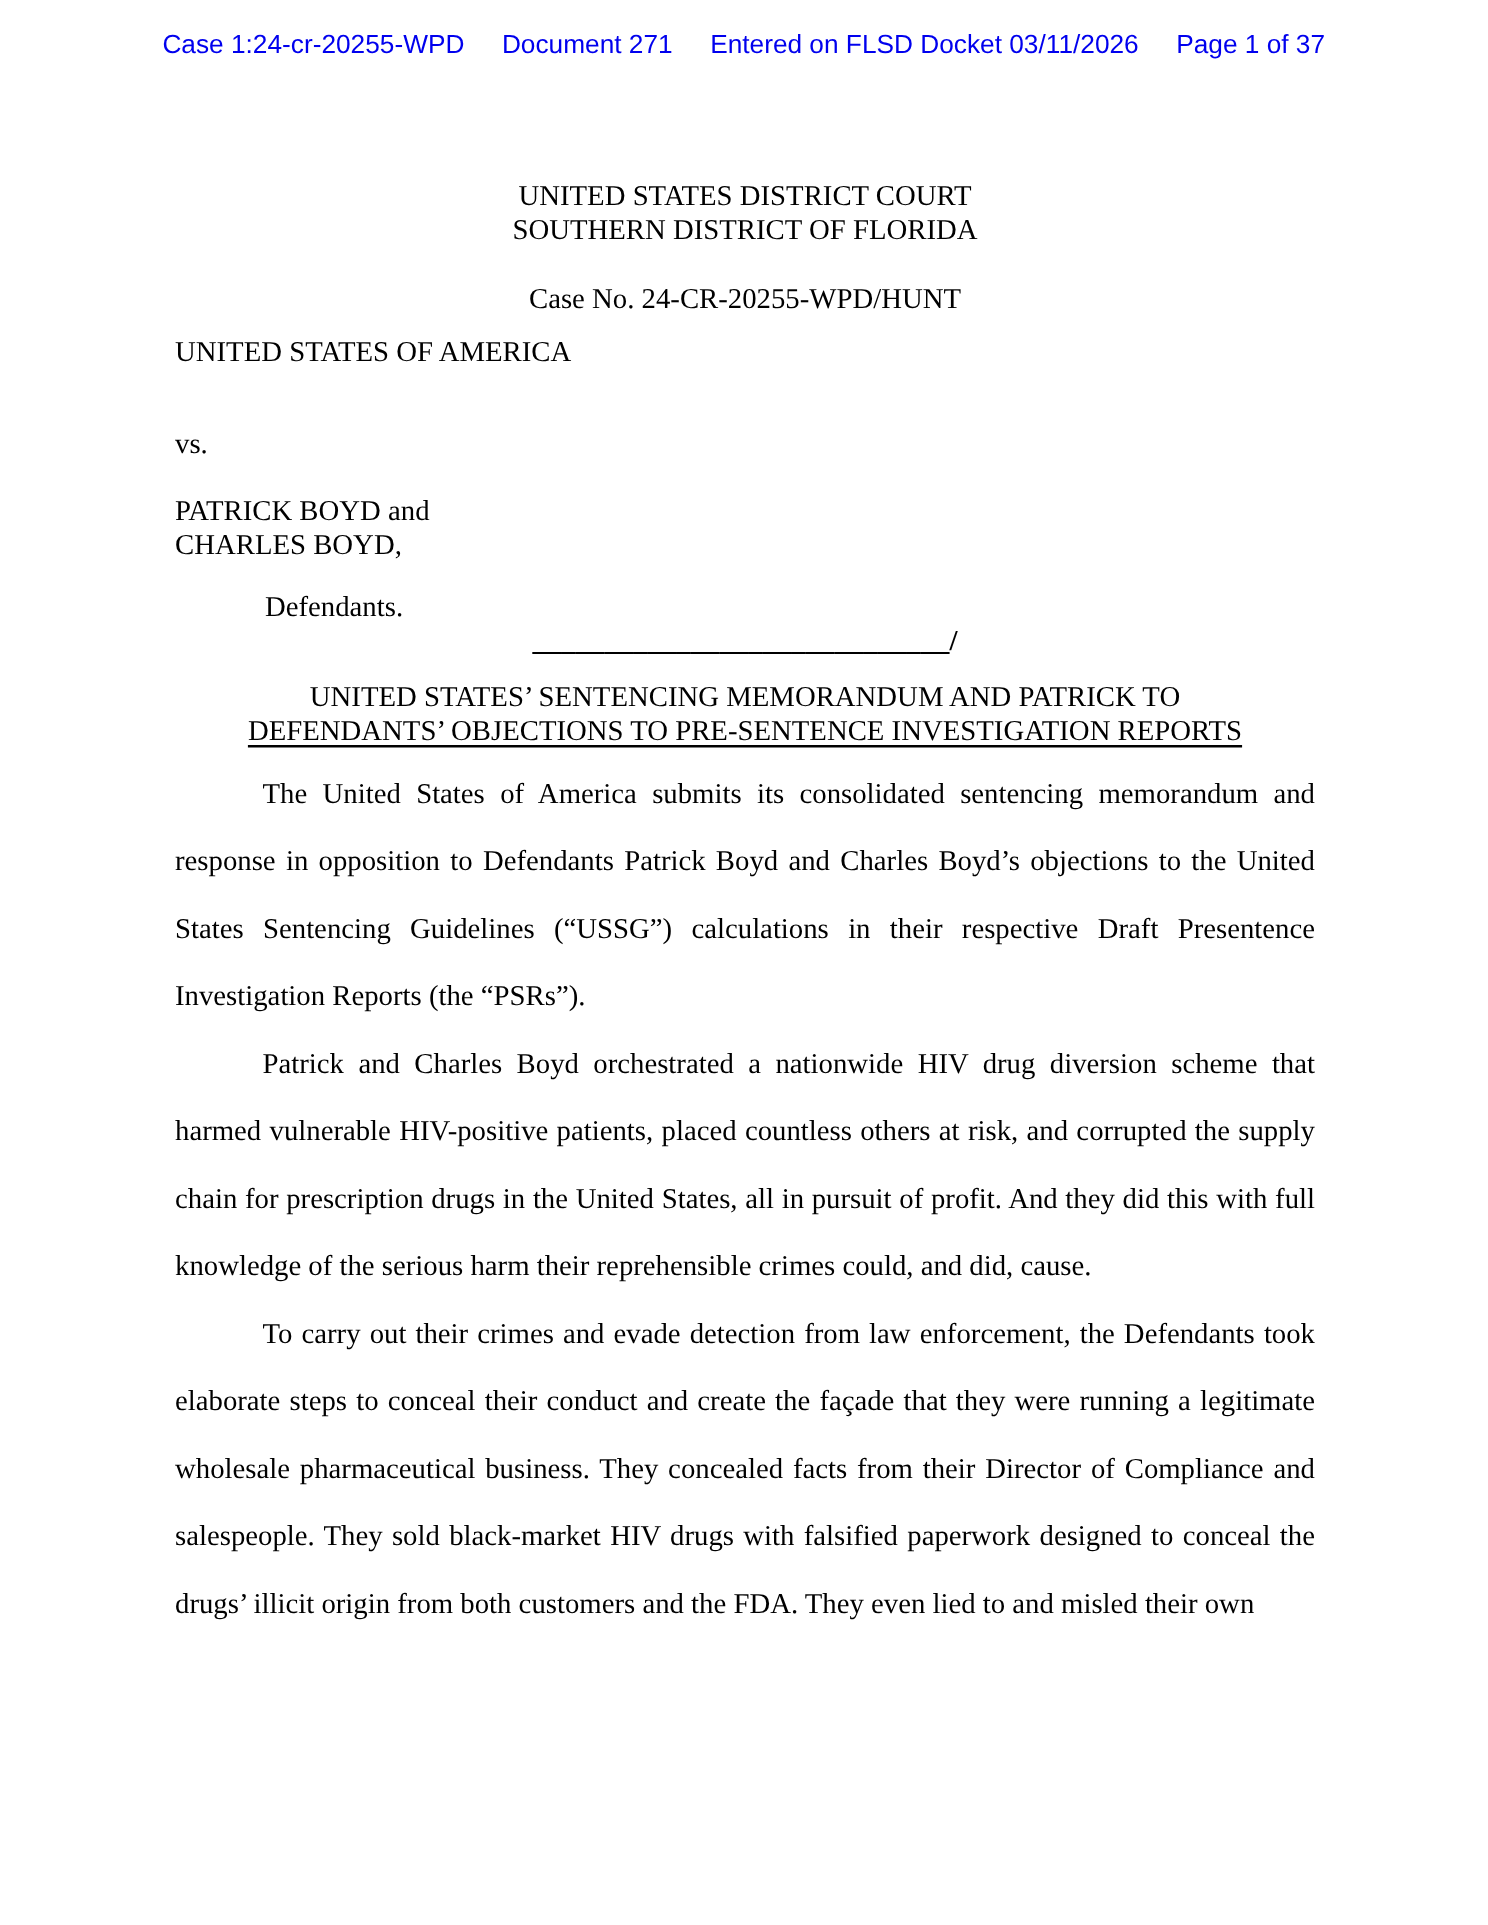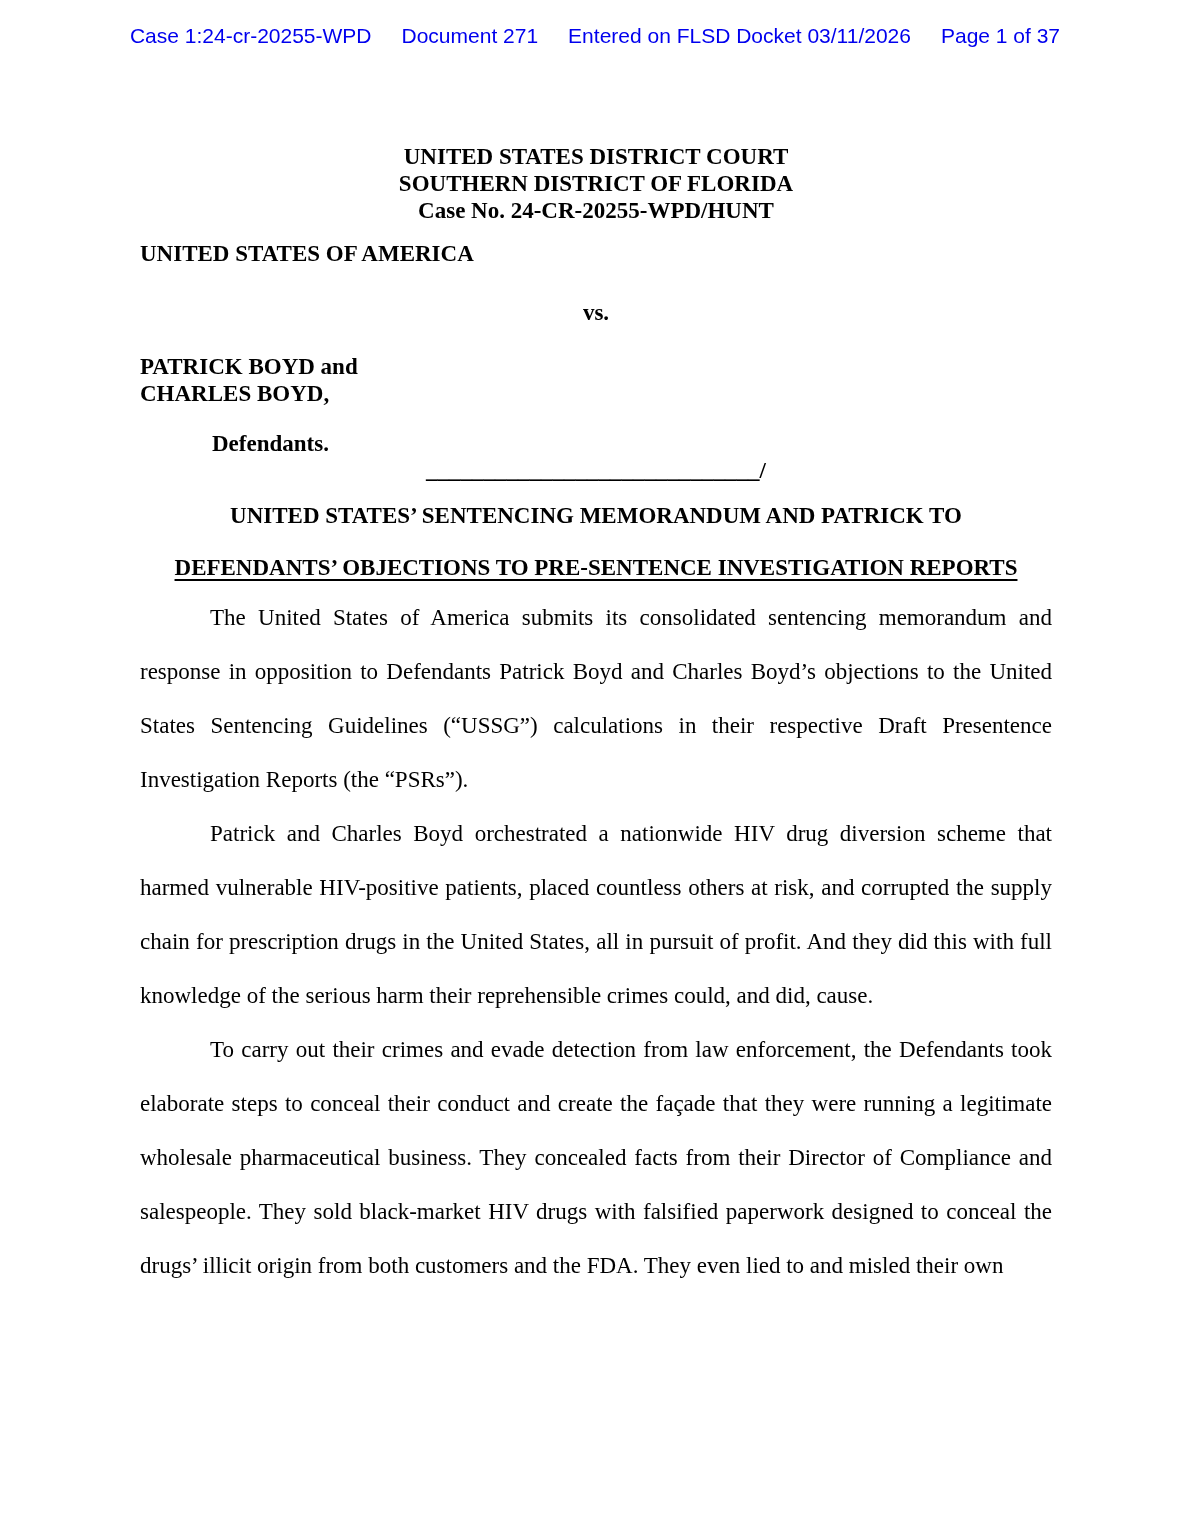--- a/index.html
+++ b/index.html
@@ -27,30 +27,30 @@
   }
   .content {
     position: absolute;
     left: 140px;
     top: 143px;
     width: 912px;
     font-size: 23px;
     line-height: 27px;
   }
   .centered { text-align: center; }
-  .bold { font-weight: bold; }
+  .bold { font-weight: normal; }
   .court-block div { line-height: 27px; }
-  .case-no { }
+  .case-no { margin-top: 28px; }
   .plaintiff { margin-top: 16px; }
-  .vs { margin-top: 32px; text-align: center; }
+  .vs { margin-top: 46px; }
   .def-line1 { margin-top: 27px; }
   .defendants-label { margin-top: 23px; text-indent: 72px; }
   .separator { line-height: 27px; font-weight: bold; letter-spacing: 0; text-align: center; }
   .doc-title { margin-top: 18px; line-height: 27px; }
-  .underlined { text-decoration: underline; text-underline-offset: 4px; margin-top: 25px; }
+  .underlined { text-decoration: underline; text-underline-offset: 4px; }
   .flow { margin-top: 10px; }
   .flow p {
     margin: 0;
     text-align: justify;
     text-indent: 70px;
     line-height: 54px;
   }
   .section-heading {
     text-align: center;
     font-weight: bold;

